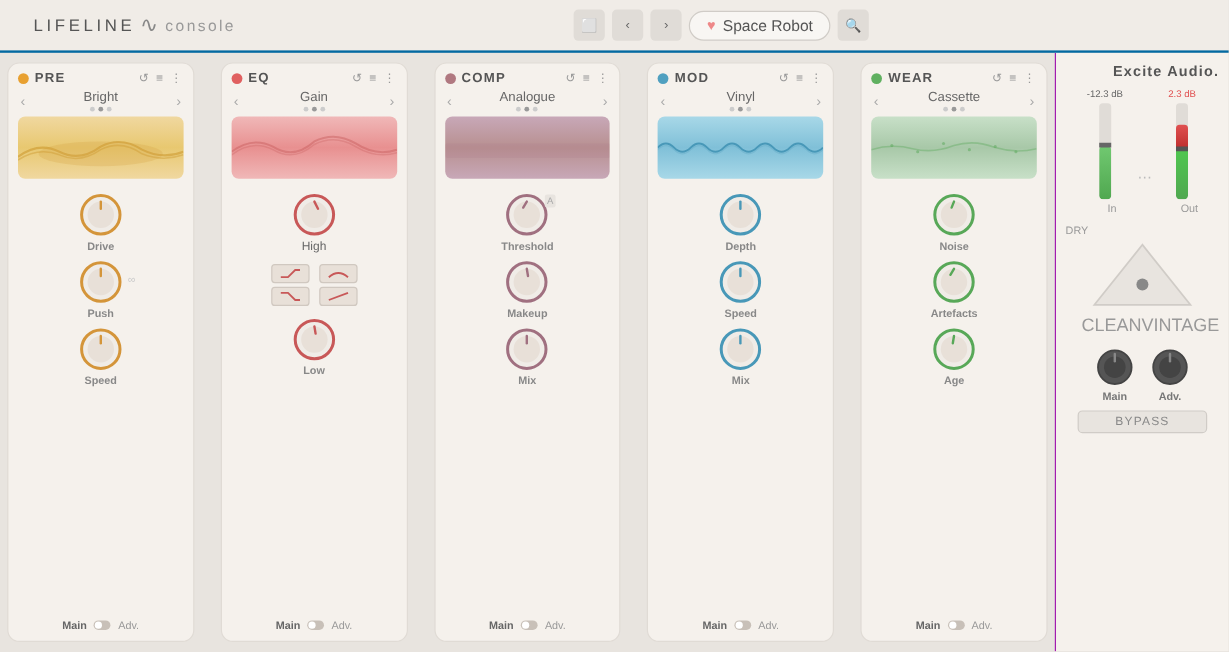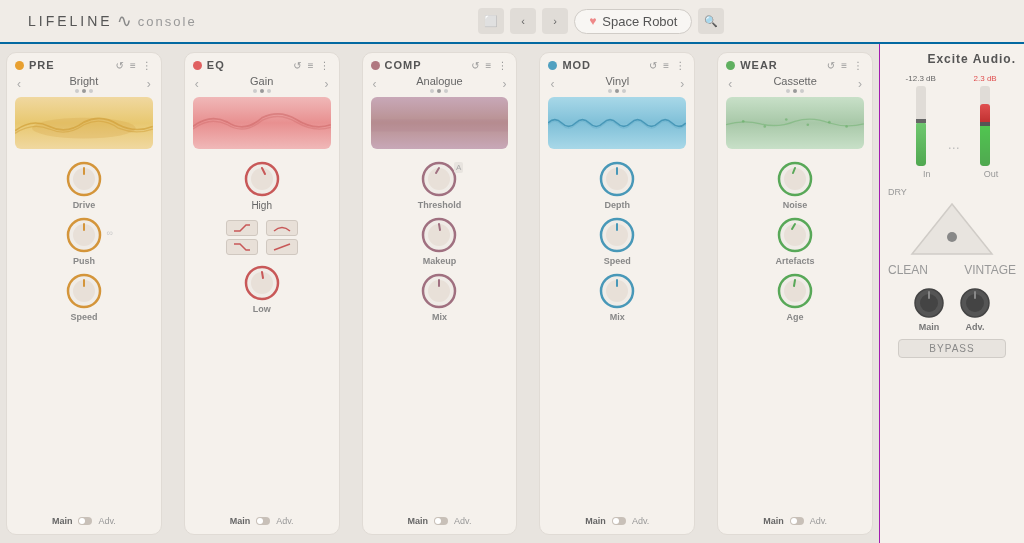--- a/index.html
+++ b/index.html
@@ -353,25 +353,24 @@
     .triangle-area {
       width: 100%;
       display: flex;
       justify-content: center;
       margin-bottom: 4px;
       position: relative;
     }
     .triangle-labels {
       width: 100%;
       display: flex;
-      justify-content: space-between;
-      font-size: 12px;
+      justify-content: flex-end;
+      font-size: 15px;
       color: #999;
       margin-bottom: 6px;
-      gap: 32px;
     }
     .bottom-knobs {
       display: flex;
       gap: 12px;
       margin-bottom: 4px;
     }
     .bypass-btn {
       background: #e8e4df;
       border: 1px solid #d0ccc7;
       border-radius: 4px;

